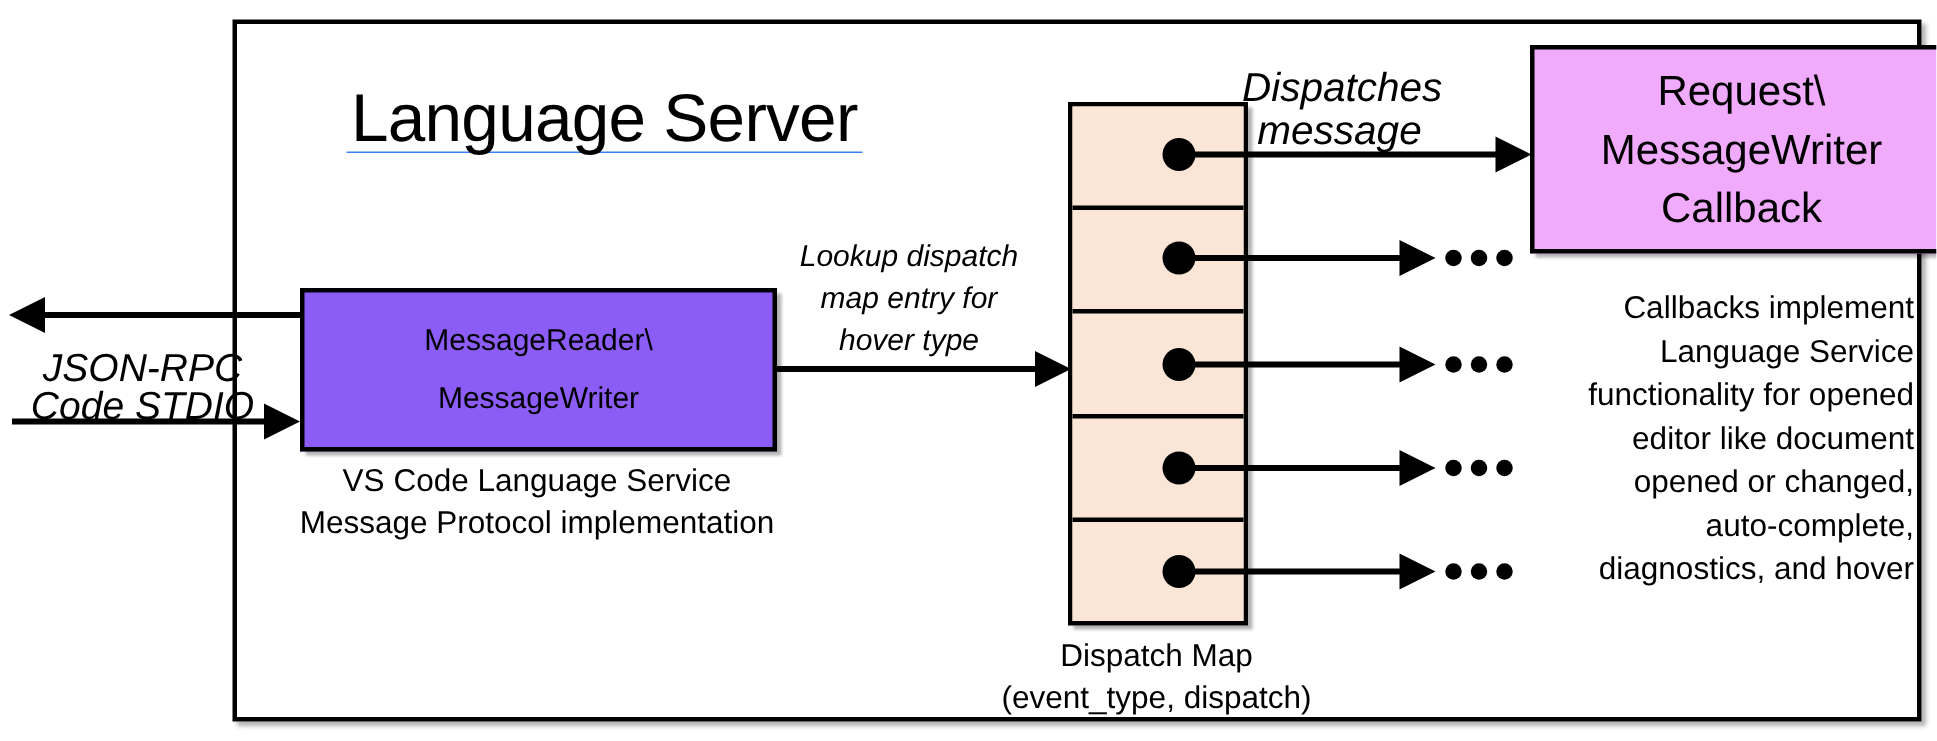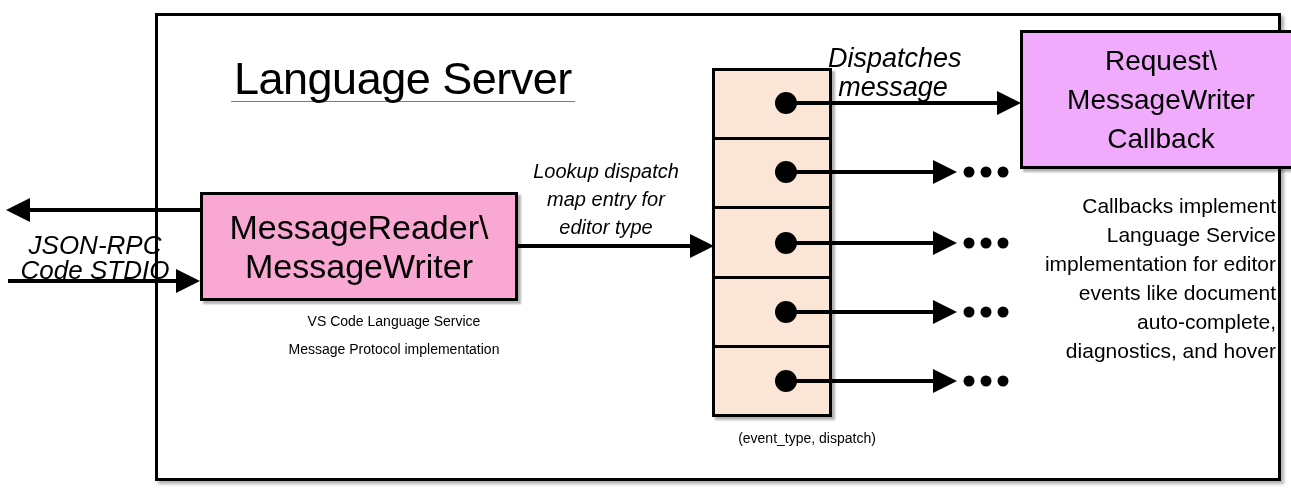--- a/index.html
+++ b/index.html
@@ -23,30 +23,30 @@
   }
 
   .node{
     border:3px solid #000;box-sizing:border-box;
     display:flex;flex-direction:column;align-items:center;justify-content:center;
     text-align:center;
     box-shadow:3px 3px 2px rgba(0,0,0,0.30);
   }
   #reader-box{
     left:200px;top:192px;width:318px;height:109px;
-    background:#f9a8d4;
-    font-size:34px;line-height:39px;
+    background:#8b5cf6;
+    font-size:20px;line-height:39px;
   }
   #callback-box{
     left:1020px;top:30px;width:282px;height:139px;
     background:#f0abfc;
     font-size:28px;line-height:39px;
   }
 
-  .caption{text-align:center;font-size:14px;line-height:28px;margin-left:36px;}
+  .caption{text-align:center;font-size:21px;line-height:28px;}
   #reader-caption{left:158px;top:307px;width:400px;}
   #dispatch-caption{left:646px;top:424px;width:250px;}
 
   .ital{font-style:italic;text-align:center;}
   #jsonrpc-label{left:15px;top:221px;width:160px;font-size:26px;line-height:25px;margin-top:12px;}
   #lookup-label{left:518px;top:157px;width:176px;font-size:20px;line-height:28px;}
   #dispatches-label{left:828px;top:44px;width:130px;font-size:27px;line-height:29px;}
 
   #dispatch-map{
     left:712px;top:68px;width:120px;height:349px;
@@ -86,50 +86,52 @@
   </div>
 
   <div id="jsonrpc-label" class="abs ital">
     <div>JSON-RPC</div>
     <div>Code STDIO</div>
   </div>
 
   <div id="lookup-label" class="abs ital">
     <div>Lookup dispatch</div>
     <div>map entry for</div>
-    <div>editor type</div>
+    <div>hover type</div>
   </div>
 
   <div id="dispatches-label" class="abs ital">
     <div>Dispatches</div>
     <div>message</div>
   </div>
 
   <div id="dispatch-map" class="abs">
     <div class="map-cell"></div>
     <div class="map-cell"></div>
     <div class="map-cell"></div>
     <div class="map-cell"></div>
     <div class="map-cell"></div>
   </div>
   <div id="dispatch-caption" class="abs caption">
+    <div>Dispatch Map</div>
     <div>(event_type, dispatch)</div>
   </div>
 
   <div id="callback-box" class="abs node">
     <div>Request\</div>
     <div>MessageWriter</div>
     <div>Callback</div>
   </div>
 
   <div id="note" class="abs">
     <div>Callbacks implement</div>
     <div>Language Service</div>
-    <div>implementation for editor</div>
-    <div>events like document</div>
+    <div>functionality for opened</div>
+    <div>editor like document</div>
+    <div>opened or changed,</div>
     <div>auto-complete,</div>
     <div>diagnostics, and hover</div>
   </div>
 
   <svg id="wires" class="abs" xmlns="http://www.w3.org/2000/svg" width="1291" height="494">
 
     <g>
       <line x1="200" y1="210" x2="28" y2="210"></line>
       <polygon points="6,210 30,198 30,222"></polygon>
     </g>

